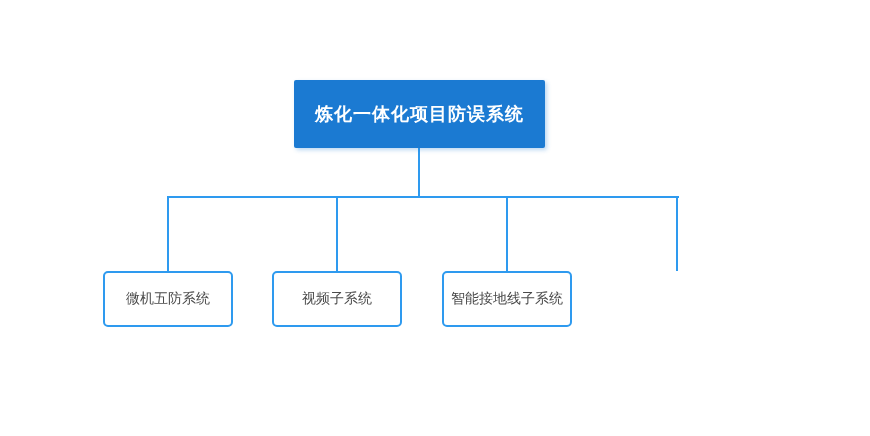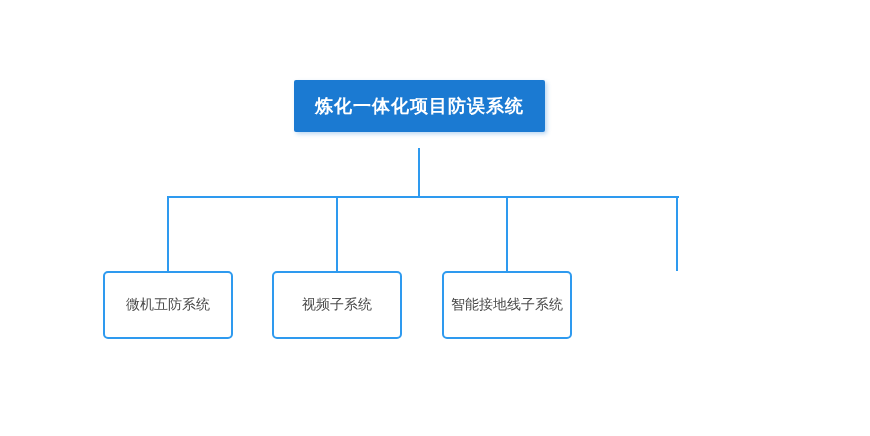--- a/index.html
+++ b/index.html
@@ -26,32 +26,32 @@
     position:absolute;
     box-sizing:border-box;
     display:flex;
     align-items:center;
     justify-content:center;
     text-align:center;
     cursor:pointer;
   }
   .root-node{
     left:294px; top:80px;
-    width:251px; height:52px;
+    width:251px; height:68px;
     background:var(--root-fill);
     color:var(--root-text);
     font-size:18px;
     font-weight:bold;
     letter-spacing:1px;
     border-radius:2px;
     box-shadow:2px 2px 4px rgba(30,122,210,0.30);
   }
   .child-node{
     top:271px;
-    width:130px; height:68px;
+    width:130px; height:56px;
     background:#ffffff;
     border:2px solid var(--child-border);
     border-radius:5px;
     color:var(--child-text);
     font-size:14px;
   }
   .child-1{left:103px;}
   .child-2{left:272px;}
   .child-3{left:442px;}
   .child-4{left:612px;}

